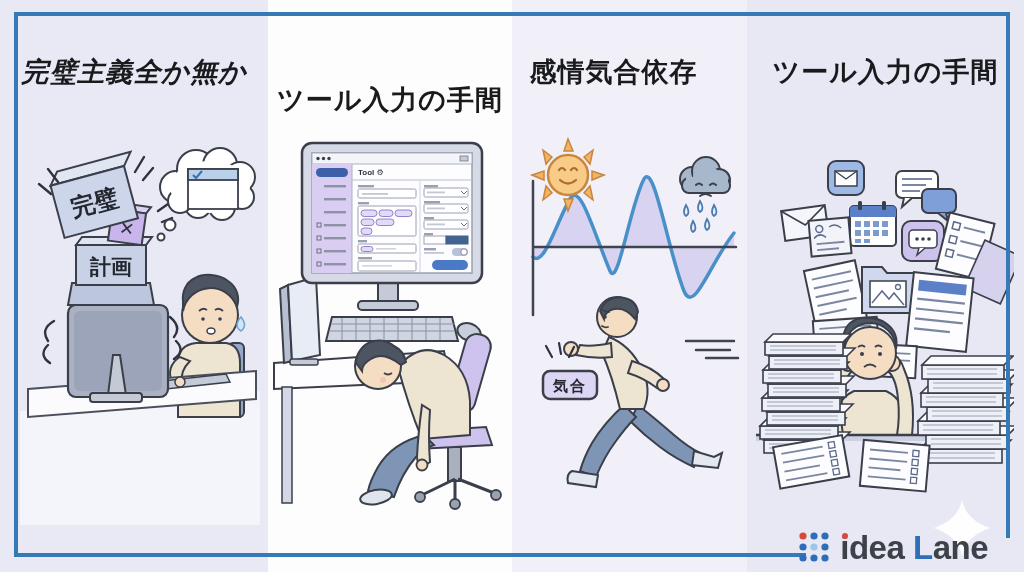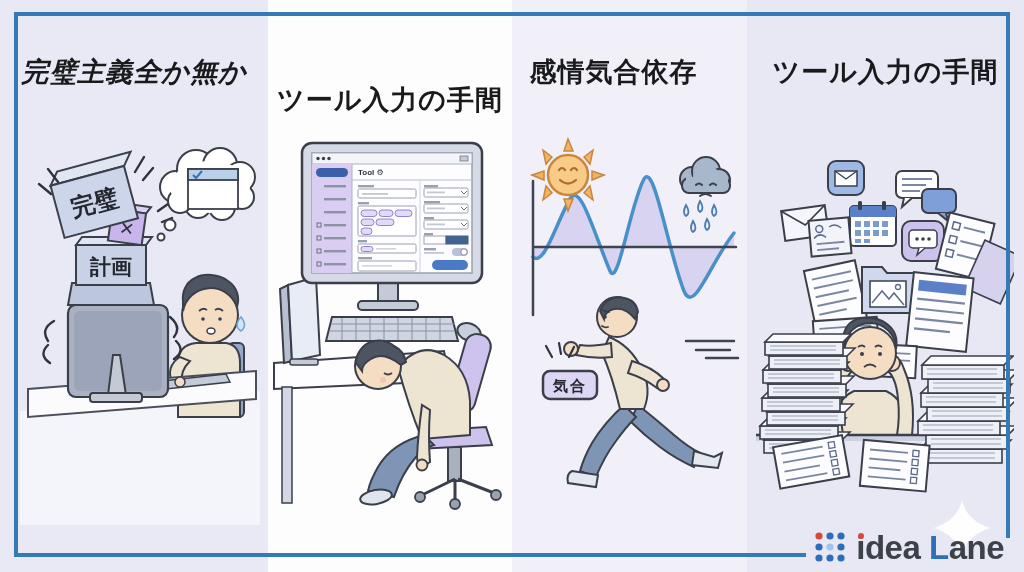--- a/index.html
+++ b/index.html
@@ -18,21 +18,21 @@
   .pt2{left:268px;width:244px;margin-top:28px;}
   .pt3{left:496px;width:235px;}
   .pt4{left:747px;width:277px;}
   .illus{position:absolute;top:105px;}
   .il1{left:20px;}
   .il2{left:272px;}
   .il3{left:516px;}
   .il4{left:750px;}
   .logo-cover{position:absolute;left:806px;top:538px;width:204px;height:26px;background:#e8e8f5;}
   .sparkle{position:absolute;left:932px;top:498px;width:60px;height:60px;}
-  .logo{position:absolute;right:20px;bottom:8px;display:flex;align-items:center;gap:9px;}
+  .logo{position:absolute;right:36px;bottom:8px;display:flex;align-items:center;gap:9px;}
   .logo-text{position:relative;font-size:33px;font-weight:700;letter-spacing:-0.5px;color:#3d4248;line-height:1;}
   .logo-text .blue{color:#2e6db8;}
   .i-dot{position:absolute;left:2px;top:2px;width:6px;height:6px;border-radius:50%;background:#d9483b;}
   svg text{font-family:"Liberation Sans","DejaVu Sans",sans-serif;}
 </style>
 </head>
 <body>
 
 <div class="canvas">
 

